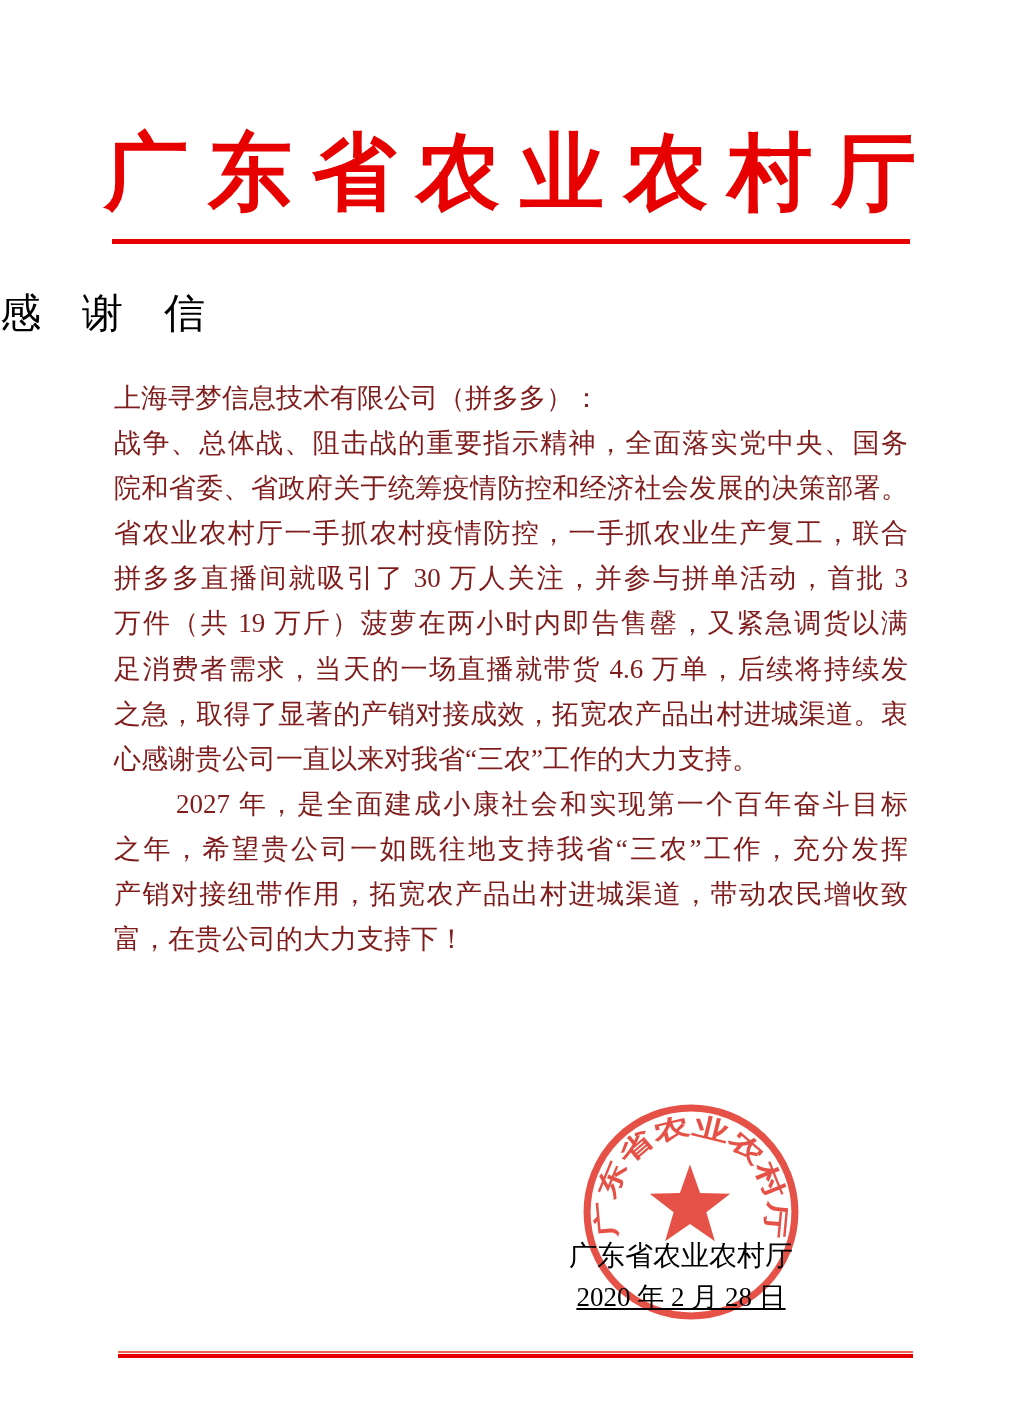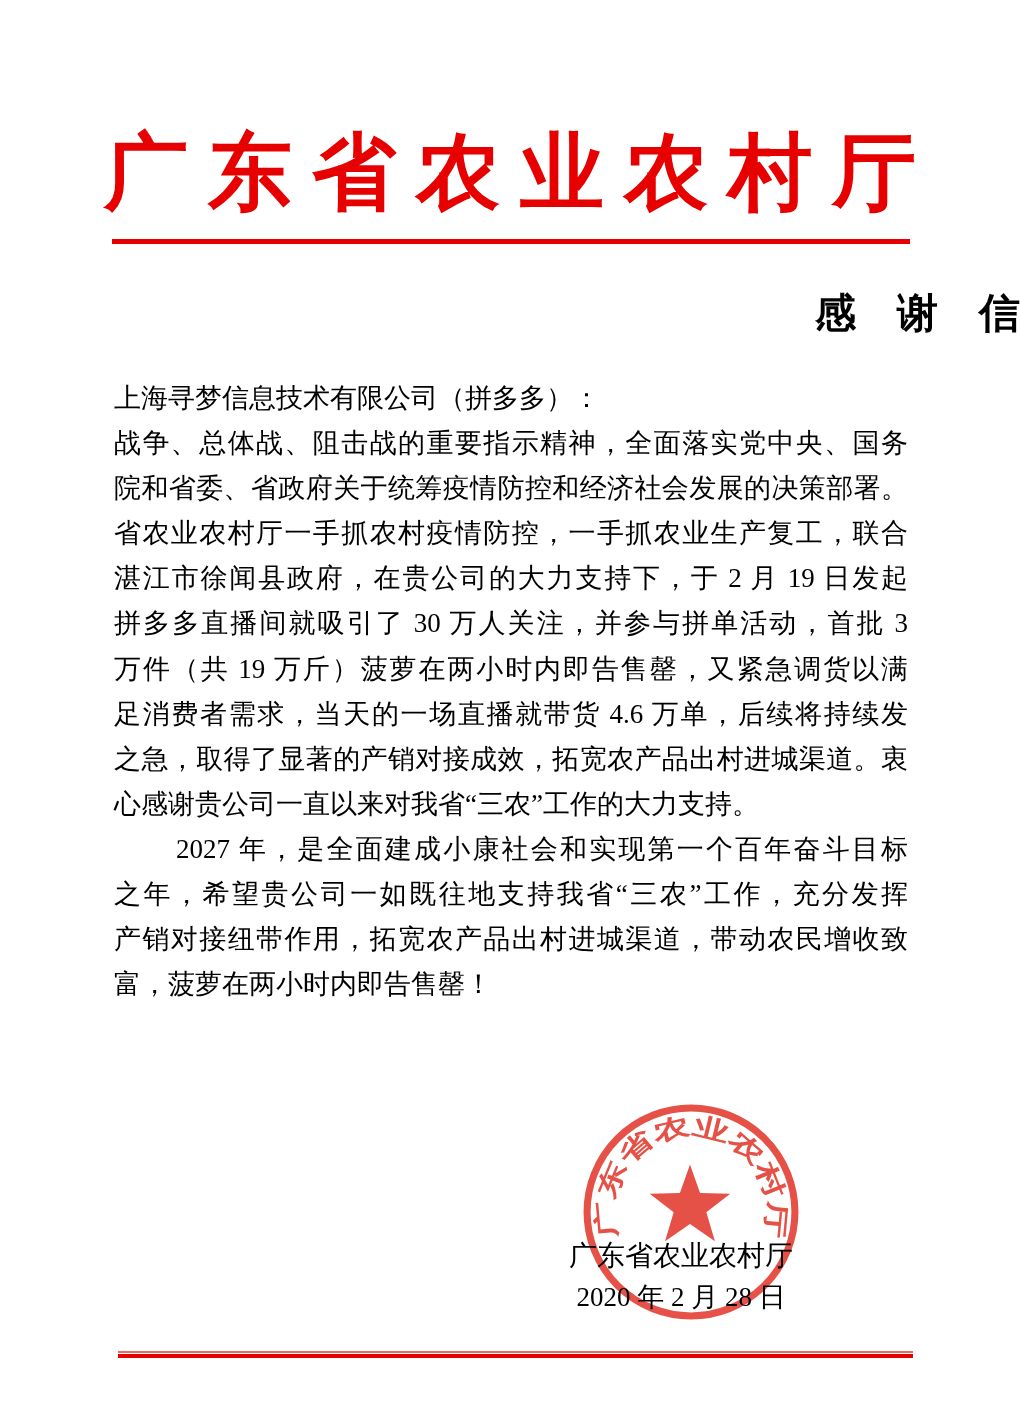--- a/index.html
+++ b/index.html
@@ -22,49 +22,49 @@
     padding-left:20px;box-sizing:border-box;
     white-space:nowrap;
   }
   .lh-rule{
     position:absolute;top:239px;left:112px;width:798px;height:5px;
     background:#e60000;
   }
   
   .doc-title{
     position:absolute;top:286px;left:0;width:1020px;
-    text-align:right;
-    font-size:41px;font-weight:bold;color:#000;
+    text-align:left;
+    font-size:41px;font-weight:normal;color:#000;
     white-space:nowrap;
   }
   
   .body{
     position:absolute;top:376px;left:114px;width:794px;
-    font-size:27px;color:#000000;
+    font-size:27px;color:#7f1d1d;
     word-break:keep-all;
   }
   .bline{
     height:45.1px;line-height:45.1px;
     text-align:justify;text-align-last:justify;
     white-space:nowrap;
   }
   .bline.endl{text-align:left;text-align-last:left;}
   .bline.ind{text-indent:62px;}
   
   .seal{position:absolute;left:579px;top:1100px;width:224px;height:224px;z-index:1;}
   
   .sig-name{
     position:absolute;top:1237px;left:568px;width:226px;
     font-size:28px;color:#000;text-align:center;
     white-space:nowrap;z-index:2;letter-spacing:0px;
   }
   .sig-date{
     position:absolute;top:1279px;left:568px;width:226px;
     font-size:27px;color:#000;text-align:center;
-    white-space:nowrap;z-index:2;
+    white-space:nowrap;z-index:2;text-decoration:underline;
   }
   
   .foot-rule{position:absolute;left:118px;top:1351px;width:795px;z-index:0;}
   .foot-rule .thin{height:2px;background:#f0655c;}
   .foot-rule .gap{height:1px;background:#ffffff;}
   .foot-rule .thick{height:4px;background:#e60000;}
 </style>
 </head>
 <body>
 
@@ -73,30 +73,29 @@
   <div class="lh-title">广东省农业农村厅</div>
   <div class="lh-rule"></div>
 
   <div class="doc-title">感　谢　信</div>
 
   <div class="body">
     <div class="bline endl">上海寻梦信息技术有限公司（拼多多）：</div>
     <div class="bline">战争、总体战、阻击战的重要指示精神，全面落实党中央、国务</div>
     <div class="bline">院和省委、省政府关于统筹疫情防控和经济社会发展的决策部署。</div>
     <div class="bline">省农业农村厅一手抓农村疫情防控，一手抓农业生产复工，联合</div>
-    <div class="bline">湛江市徐闻县政府，在贵公司的大力支持下，于 2 月 19 日发起</div>
     <div class="bline">拼多多直播间就吸引了 30 万人关注，并参与拼单活动，首批 3</div>
     <div class="bline">万件（共 19 万斤）菠萝在两小时内即告售罄，又紧急调货以满</div>
     <div class="bline">足消费者需求，当天的一场直播就带货 4.6 万单，后续将持续发</div>
     <div class="bline">之急，取得了显著的产销对接成效，拓宽农产品出村进城渠道。衷</div>
     <div class="bline endl">心感谢贵公司一直以来对我省“三农”工作的大力支持。</div>
     <div class="bline ind">2027 年，是全面建成小康社会和实现第一个百年奋斗目标</div>
     <div class="bline">之年，希望贵公司一如既往地支持我省“三农”工作，充分发挥</div>
     <div class="bline">产销对接纽带作用，拓宽农产品出村进城渠道，带动农民增收致</div>
-    <div class="bline endl">富，菠萝在两小时内即告售罄！</div>
+    <div class="bline endl">富，在贵公司的大力支持下！</div>
   </div>
 
   <svg class="seal" viewBox="0 0 222 222" xmlns="http://www.w3.org/2000/svg">
     <g opacity="0.88" fill="#e23a2d" stroke="none">
       <circle cx="111" cy="111" r="103" fill="none" stroke="#e23a2d" stroke-width="7"></circle>
       <polygon points="110,64 120,92.2 149.9,93 126.2,111.3 134.7,140 110,123 85.3,140 93.8,111.3 70.1,93 100,92.2"></polygon>
       <path id="sealArc" d="M 39.6,137 A 76,76 0 1 1 182.4,137" fill="none" stroke="none"></path>
       <text font-size="25" font-weight="bold" fill="#e23a2d" font-family="Liberation Serif, DejaVu Serif, serif">
         <textPath href="#sealArc" startOffset="2" textLength="288" lengthAdjust="spacingAndGlyphs">广东省农业农村厅</textPath>
       </text>

